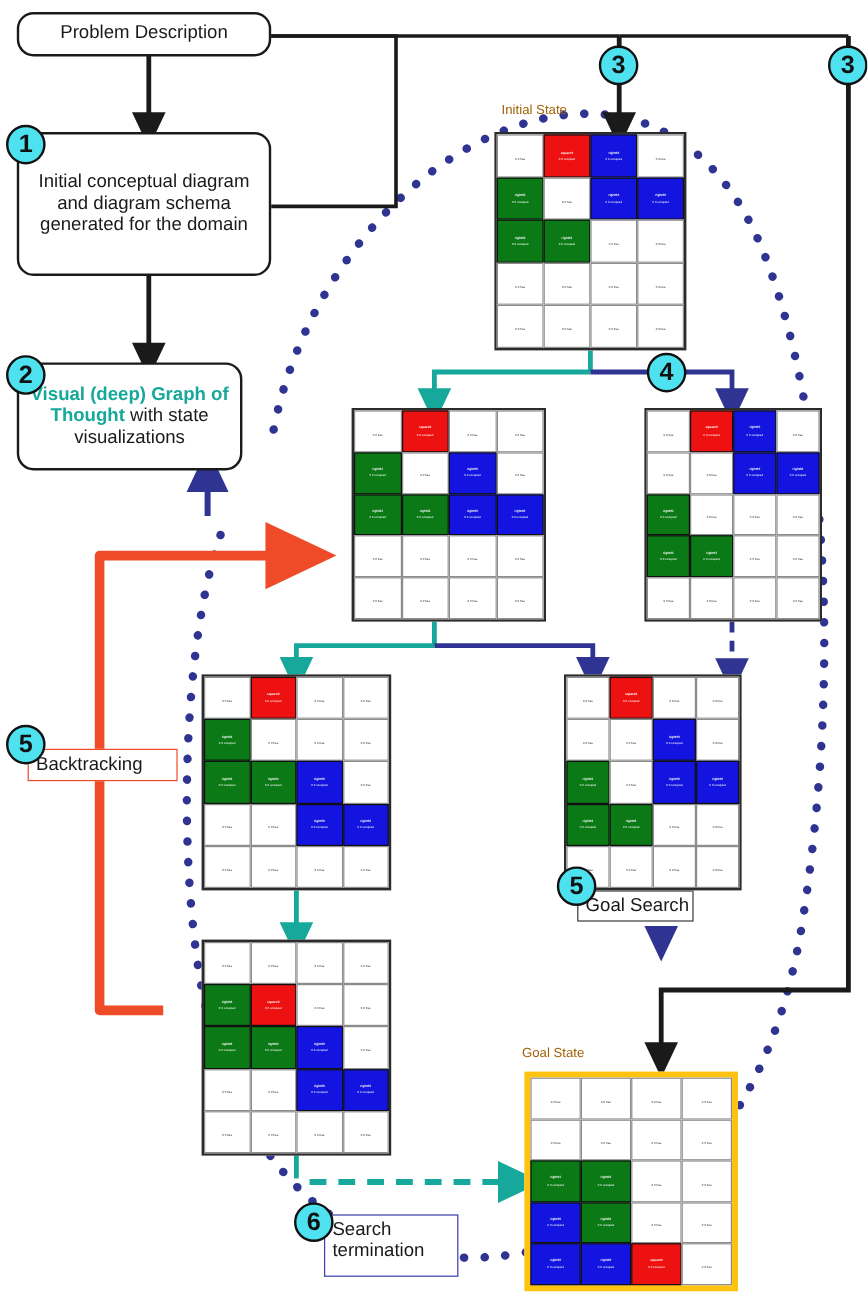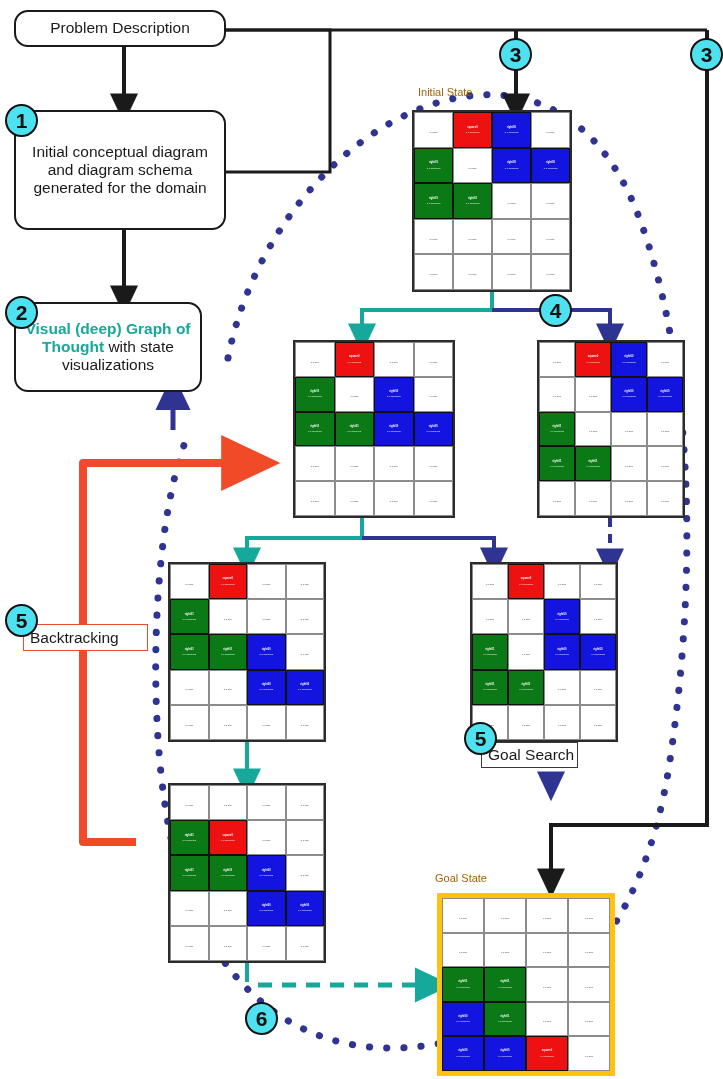--- a/index.html
+++ b/index.html
@@ -141,20 +141,24 @@
     </div>
 
   <div class="tag orange" style="left:23px;top:624px;width:125px;height:27px;">
     <span>Backtracking</span>
   </div>
 
   <div class="tag dark" style="left:481px;top:742px;width:97px;height:26px;">
     <span>Goal Search</span>
   </div>
 
+  <div class="tag indigo two-line" style="left:270px;top:1012px;width:112px;height:52px;">
+    <span>Search</span><br>
+    <span>termination</span>
+  </div>
 
   <div class="grid-title" style="left:418px;top:86px;">
     <span>Initial State</span>
   </div>
   <div class="grid-title" style="left:435px;top:872px;">
     <span>Goal State</span>
   </div>
 
   <div class="grid plain" style="left:412px;top:110px;width:160px;height:182px;">
       <div class="cell w">

